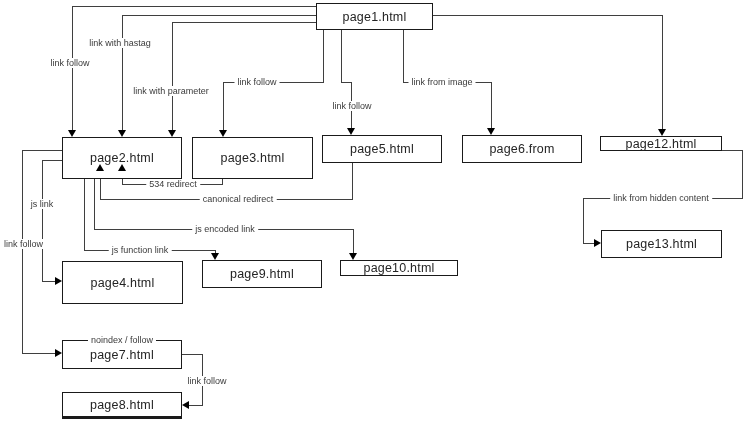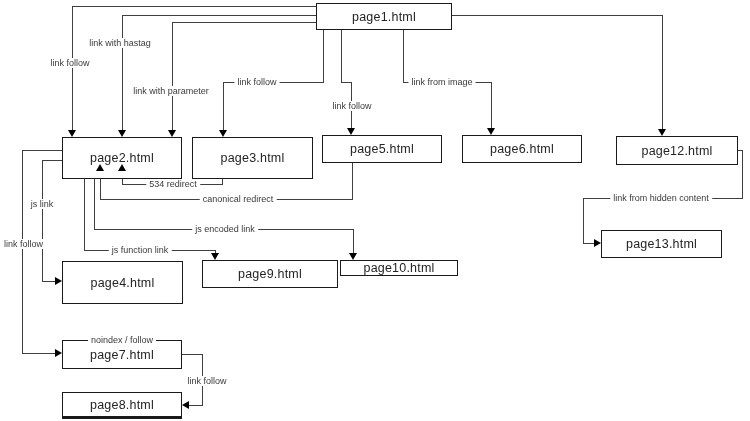--- a/index.html
+++ b/index.html
@@ -84,45 +84,45 @@
       <div class="arr d" style="left: 211px; top: 253px;"></div>
       <div class="arr d" style="left: 349px; top: 253px;"></div>
       <div class="arr u" style="left: 118px; top: 164px;"></div>
       <div class="arr u" style="left: 96px; top: 164px;"></div>
       <div class="arr r" style="left: 55px; top: 277px;"></div>
       <div class="arr r" style="left: 55px; top: 349px;"></div>
       <div class="arr r" style="left: 594px; top: 239px;"></div>
       <div class="arr l" style="left: 182px; top: 401px;"></div>
     </div>
 
-  <div class="box" style="left:316px;top:3px;width:136px;height:27px">
+  <div class="box" style="left:316px;top:3px;width:117px;height:27px">
       <span>page1.html</span>
     </div>
   <div class="box" style="left:62px;top:137px;width:120px;height:42px">
       <span>page2.html</span>
     </div>
   <div class="box" style="left:192px;top:137px;width:121px;height:42px">
       <span>page3.html</span>
     </div>
   <div class="box" style="left:322px;top:135px;width:120px;height:28px">
       <span>page5.html</span>
     </div>
   <div class="box" style="left:462px;top:135px;width:120px;height:28px">
-      <span>page6.html</span>
+      <span>page6.from</span>
     </div>
-  <div class="box" style="left:616px;top:136px;width:122px;height:29px">
+  <div class="box" style="left:600px;top:136px;width:122px;height:15px">
       <span>page12.html</span>
     </div>
   <div class="box" style="left:601px;top:230px;width:121px;height:28px">
       <span>page13.html</span>
     </div>
   <div class="box" style="left:62px;top:261px;width:121px;height:43px">
       <span>page4.html</span>
     </div>
-  <div class="box" style="left:202px;top:260px;width:136px;height:28px">
+  <div class="box" style="left:202px;top:260px;width:120px;height:28px">
       <span>page9.html</span>
     </div>
   <div class="box" style="left:340px;top:260px;width:118px;height:16px">
       <span>page10.html</span>
     </div>
   <div class="box" style="left:62px;top:340px;width:120px;height:29px">
       <span>page7.html</span>
     </div>
   <div class="box thickbottom" style="left:62px;top:392px;width:120px;height:27px">
       <span>page8.html</span>

